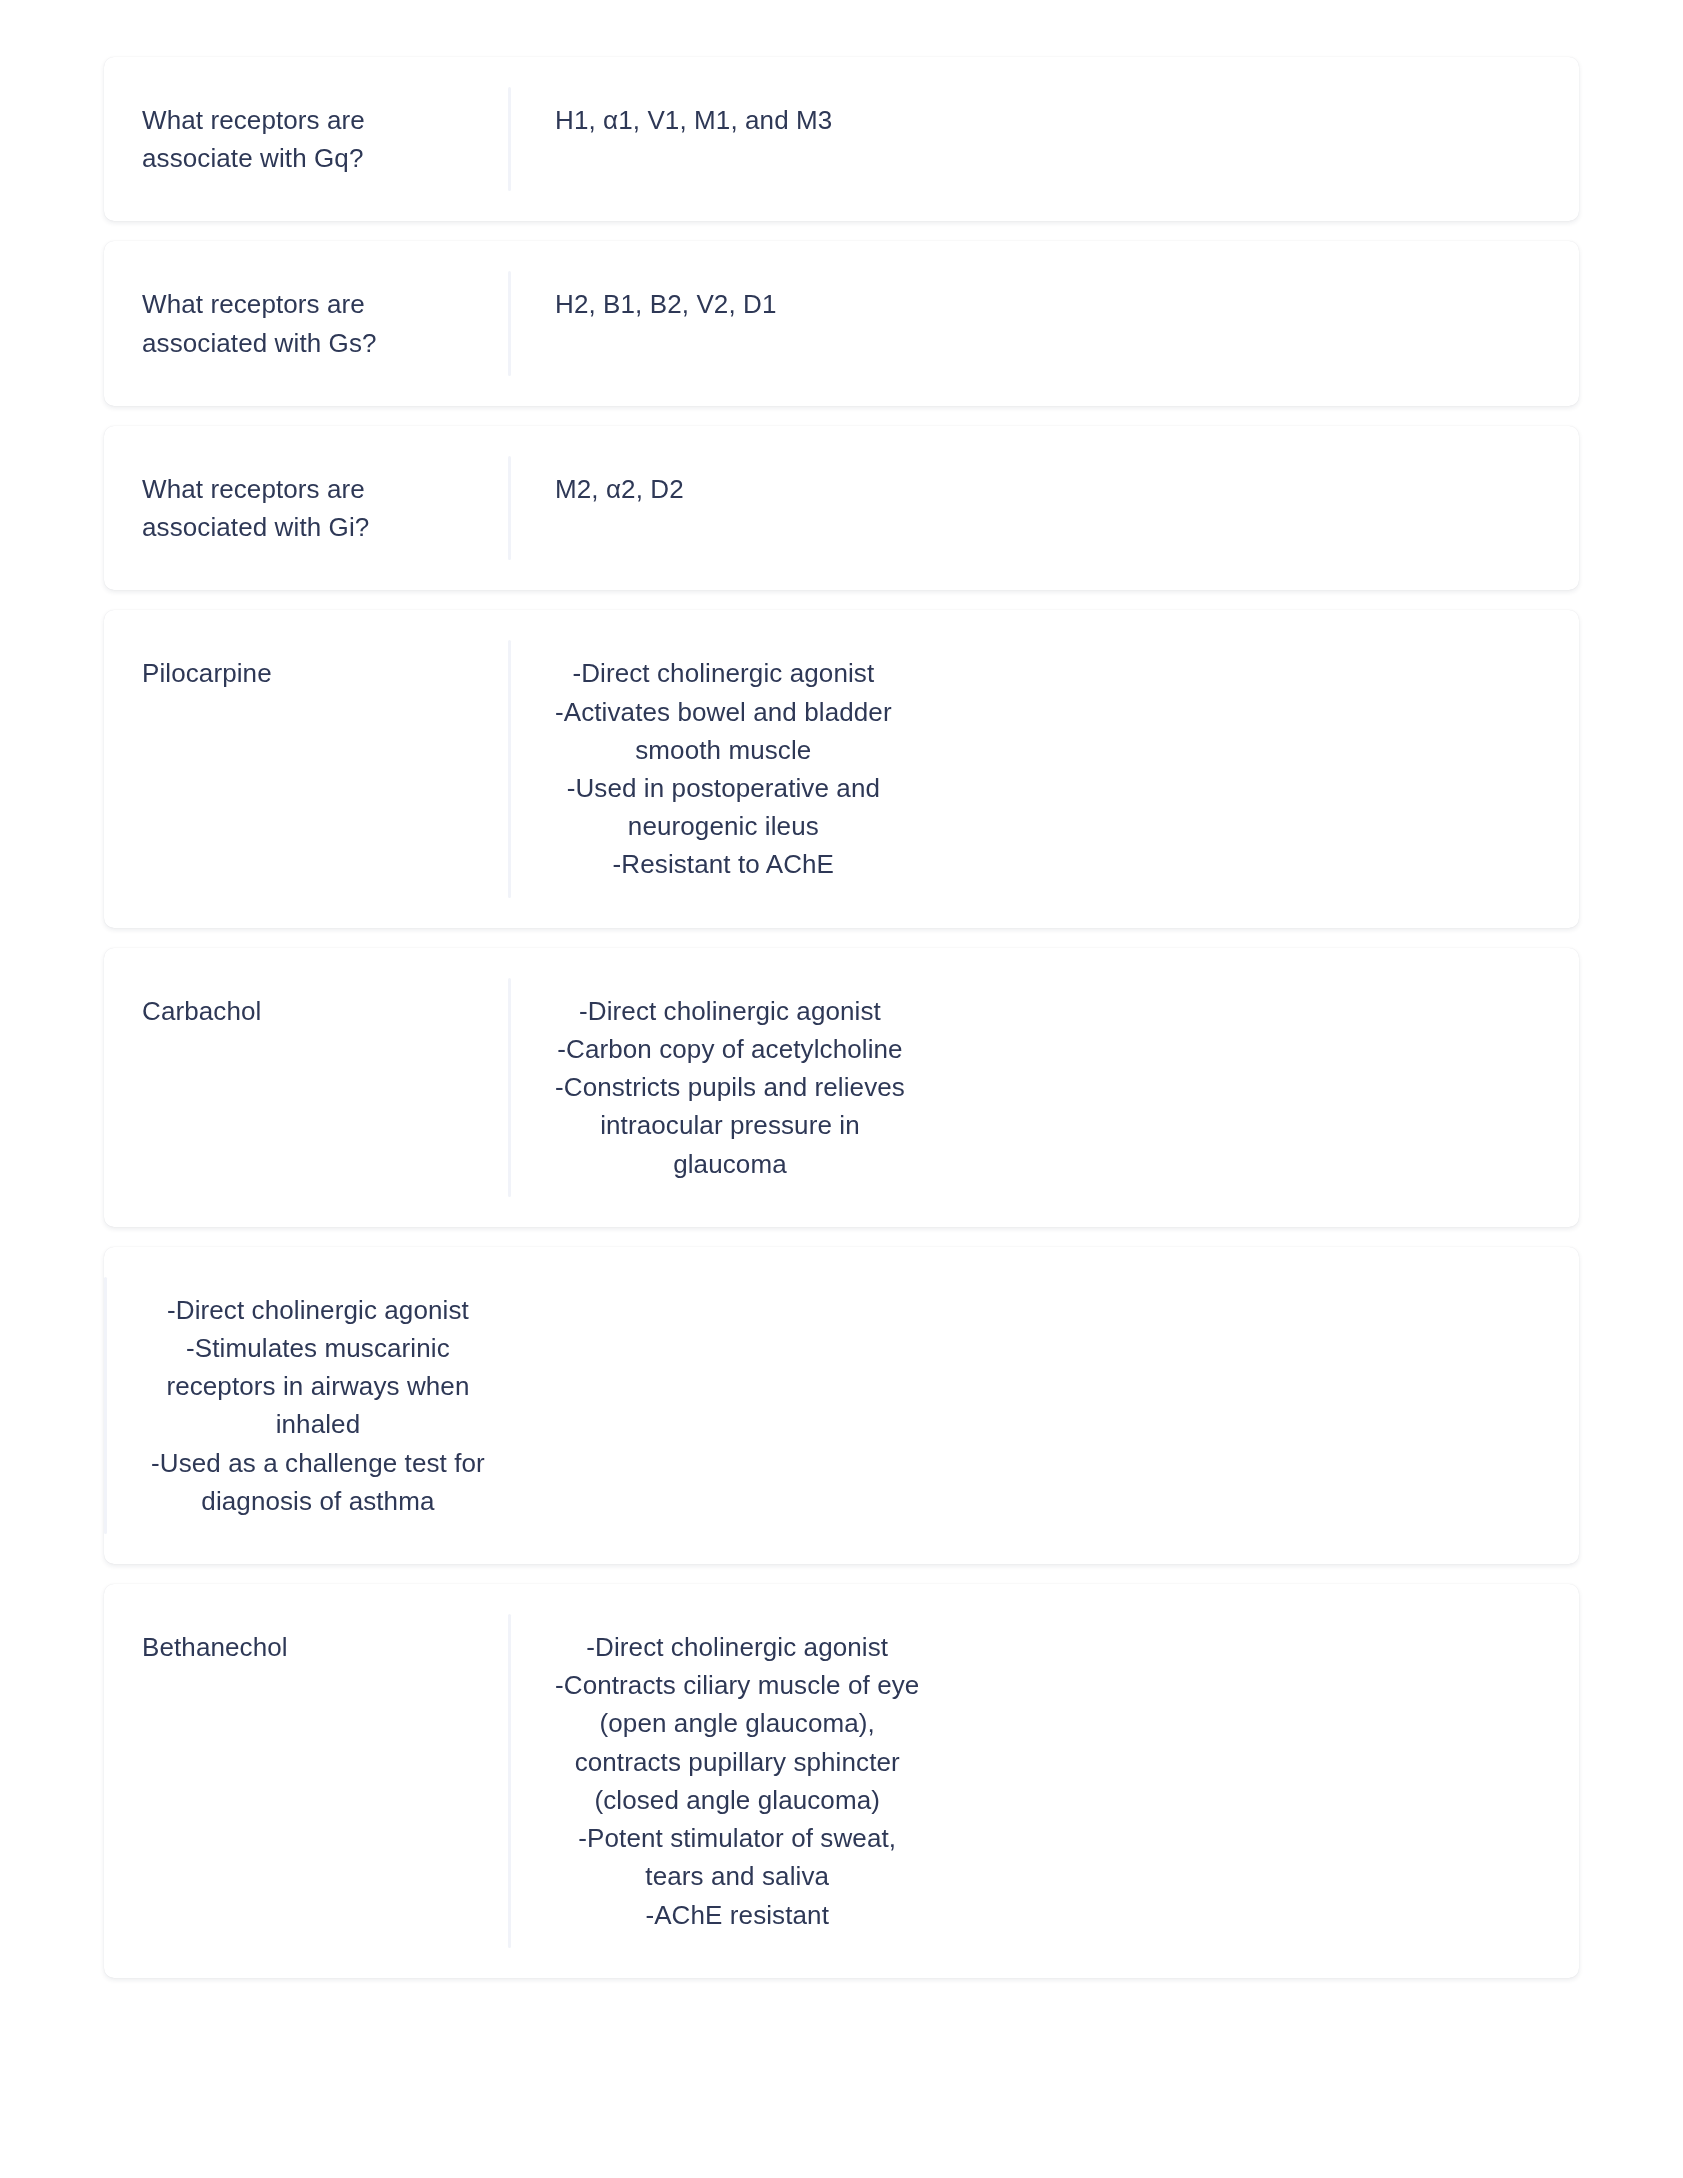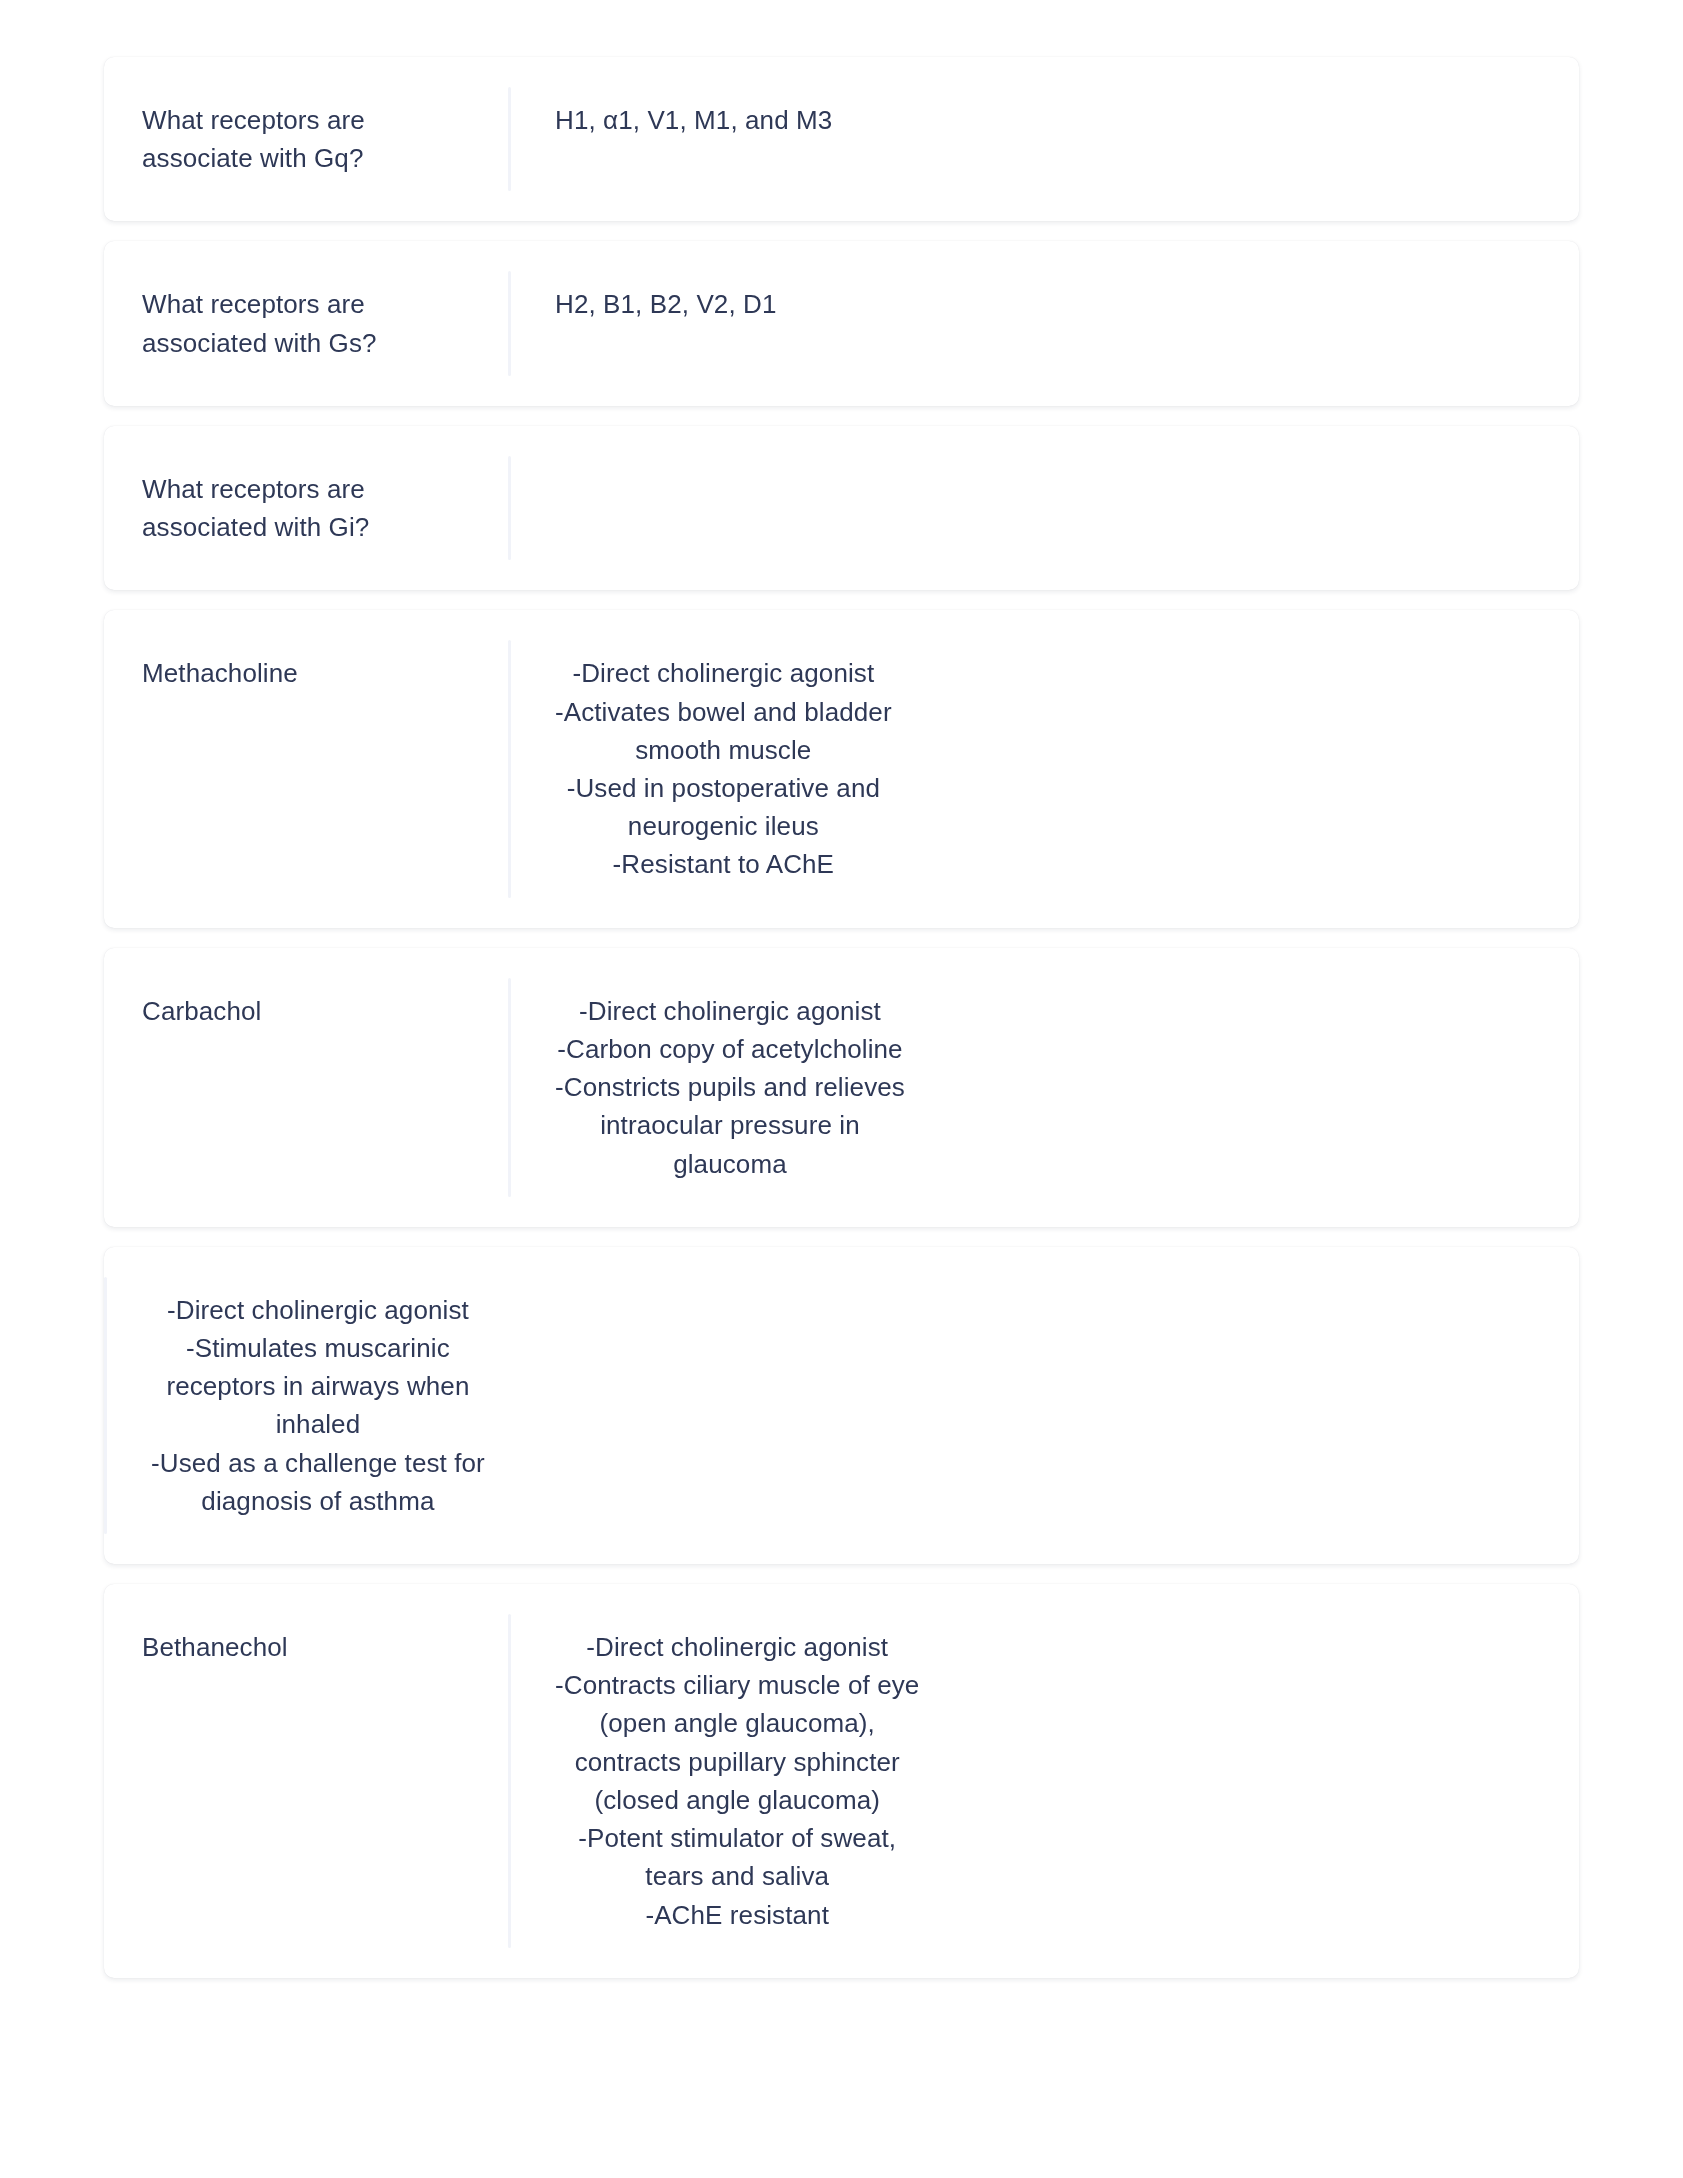--- a/index.html
+++ b/index.html
@@ -101,26 +101,29 @@
           </div>
         </div>
       </div>
       <div class="card">
         <div class="card-inner">
           <div class="term-col">
             <div class="term-text">What receptors are
 associated with Gi?</div>
           </div>
           <div class="divider"></div>
+          <div class="def-col">
+            <div class="def-text">M2, α2, D2</div>
+          </div>
         </div>
       </div>
       <div class="card">
         <div class="card-inner">
           <div class="term-col">
-            <div class="term-text">Methacholine</div>
+            <div class="term-text">Pilocarpine</div>
           </div>
           <div class="divider"></div>
           <div class="def-col">
             <div class="def-text">-Direct cholinergic agonist
 -Activates bowel and bladder
 smooth muscle
 -Used in postoperative and
 neurogenic ileus
 -Resistant to AChE</div>
           </div>

